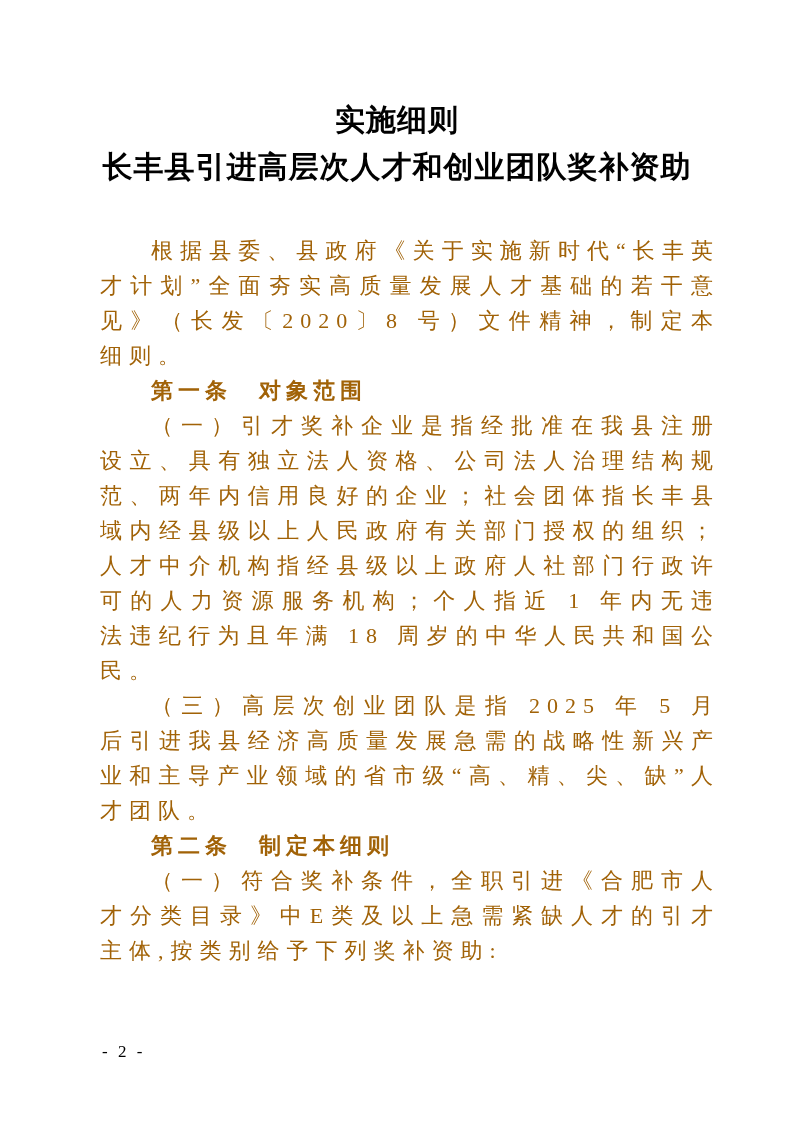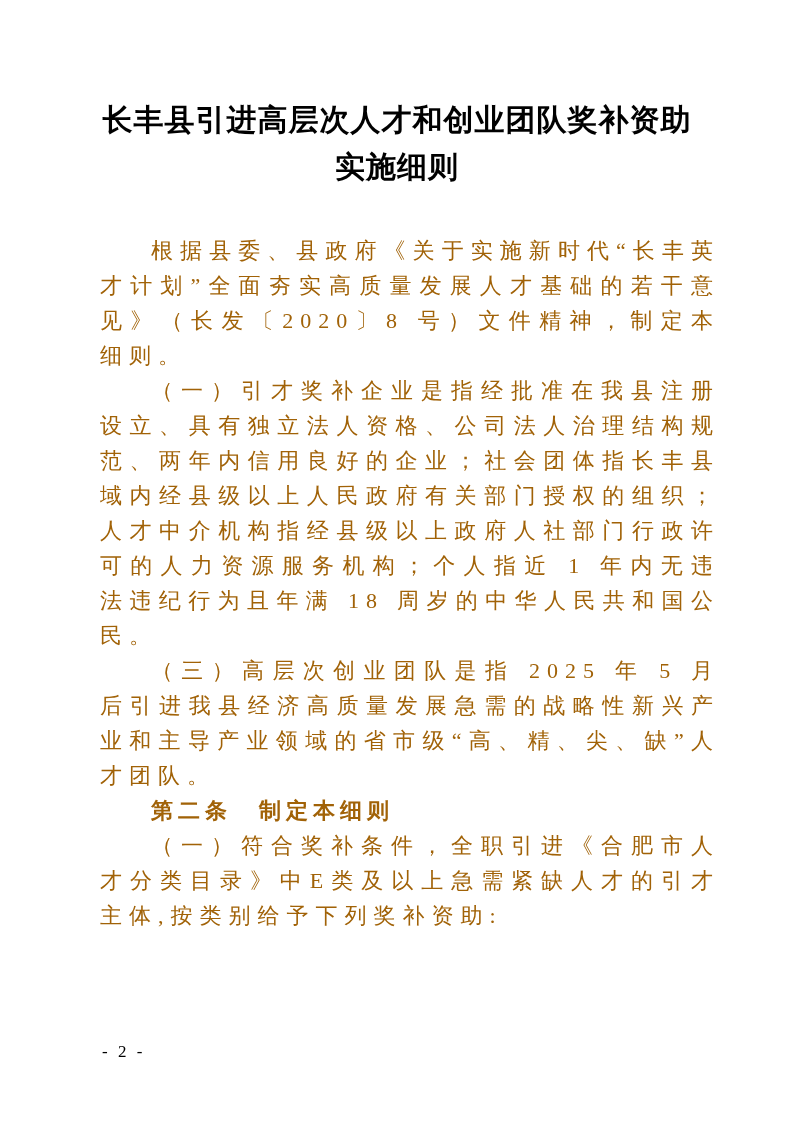--- a/index.html
+++ b/index.html
@@ -58,26 +58,27 @@
     letter-spacing: 3px;
     color: #000000;
   }
 </style>
 </head>
 <body>
 
 <div class="page">
 
   <div class="doc-title">
+    <div>实施细则</div>
     <div>长丰县引进高层次人才和创业团队奖补资助</div>
-    <div>实施细则</div>
   </div>
 
   <div class="content">
     <p>根据县委、县政府《关于实施新时代“长丰英才计划”全面夯实高质量发展人才基础的若干意见》（长发〔2020〕8 号）文件精神，制定本细则。</p>
+    <p class="clause-heading">第一条　对象范围</p>
     <p>（一）引才奖补企业是指经批准在我县注册设立、具有独立法人资格、公司法人治理结构规范、两年内信用良好的企业；社会团体指长丰县域内经县级以上人民政府有关部门授权的组织；人才中介机构指经县级以上政府人社部门行政许可的人力资源服务机构；个人指近 1 年内无违法违纪行为且年满 18 周岁的中华人民共和国公民。</p>
     <p>（三）高层次创业团队是指 2025 年 5 月后引进我县经济高质量发展急需的战略性新兴产业和主导产业领域的省市级“高、精、尖、缺”人才团队。</p>
     <p class="clause-heading">第二条　制定本细则</p>
     <p>（一）符合奖补条件，全职引进《合肥市人才分类目录》中E类及以上急需紧缺人才的引才主体,按类别给予下列奖补资助:</p>
 
   </div>
 
   <div class="page-number">- 2 -</div>
 
 </div>

